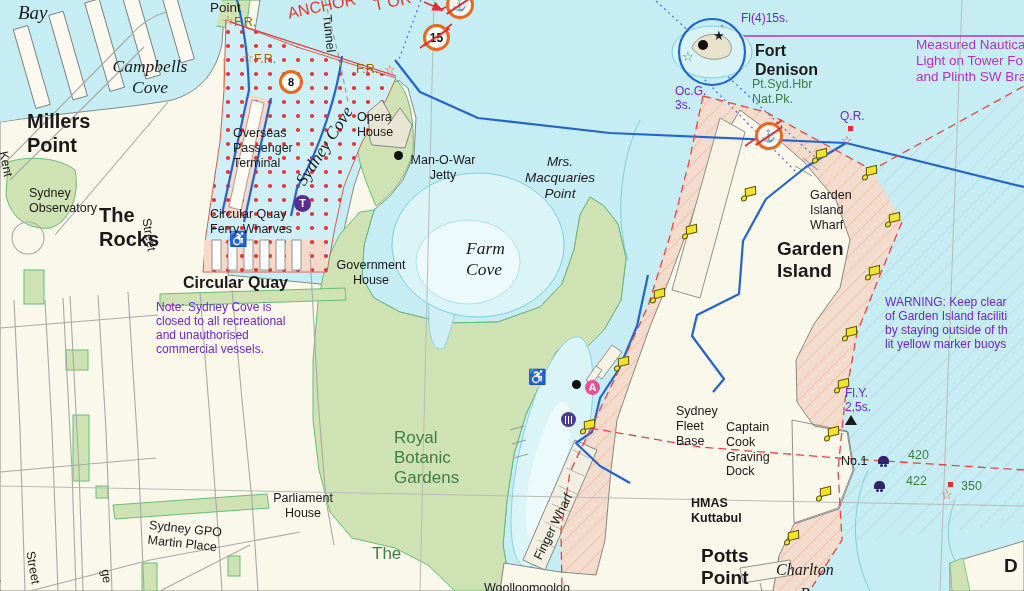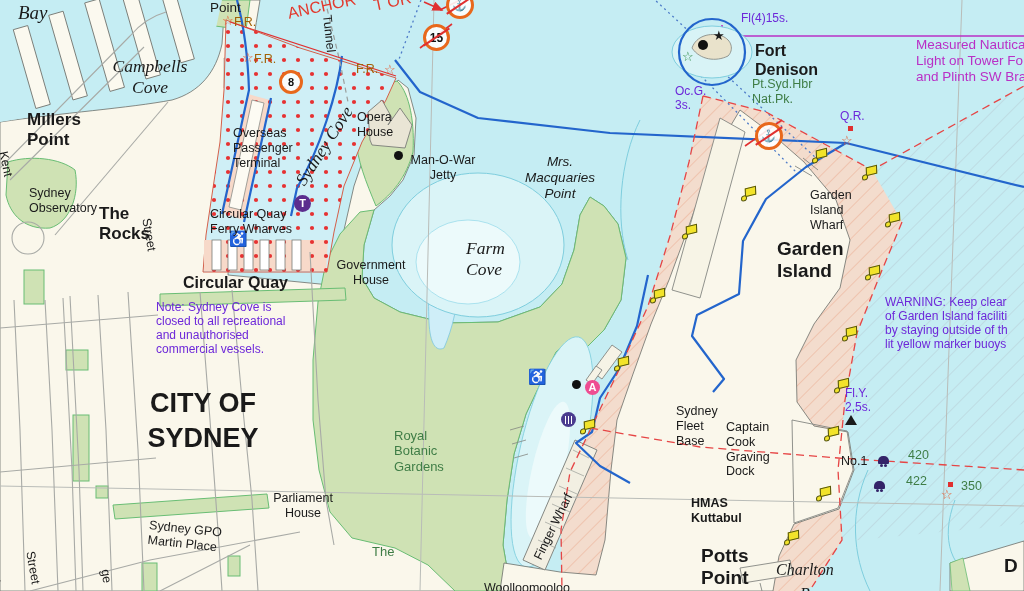--- a/index.html
+++ b/index.html
@@ -2,29 +2,29 @@
 <html><head>
 <meta charset="utf-8">
 <style>
   html,body{margin:0;padding:0;background:#e8e8e8;font-family:"Liberation Sans",sans-serif}
   #stage{position:relative;width:1024px;height:591px;overflow:hidden;background:#c5edf3}
   #stage svg{position:absolute;left:0;top:0}
   #labels,#symbols{position:absolute;left:0;top:0;width:100%;height:100%;pointer-events:none}
   .lbl{position:absolute;white-space:pre;line-height:1.18;color:#1a1a1a;transform-origin:0 0;font-family:"Liberation Sans",sans-serif}
   .b28{font-weight:bold;font-size:27px;line-height:1.3}
   .b19{font-weight:bold;font-size:19px}
-  .b18{font-weight:bold;font-size:17px}
+  .b18{font-weight:bold;font-size:20px}
   .b17{font-weight:bold;font-size:16px}
   .p14{font-size:13.5px}
   .p13{font-size:12.5px}
   .red16{font-size:16px;color:#e23a2e}
   .red14{font-size:12px;color:#6d28d9}
   .red13{font-size:12.5px;color:#a16207}
   .grn13{font-size:12.5px;color:#3f7d46}
-  .grn14{font-size:13px;color:#3f7d46}
+  .grn14{font-size:17px;color:#3f7d46}
   .mag14{font-size:13.5px;color:#b92fc6}
   .ser20{font-family:"Liberation Serif",serif;font-style:italic;font-size:19px}
   .ser19{font-family:"Liberation Serif",serif;font-style:italic;font-size:17.5px}
   .ser17{font-family:"Liberation Serif",serif;font-style:italic;font-size:16px}
   .it14{font-style:italic;font-size:13.5px}
   .ctr{text-align:center}
   .sym{position:absolute;line-height:1}
   .star{font-size:13px}
   .dotb{background:#111;border-radius:50%}
   .sqr{width:5px;height:5px;background:#e03030}
@@ -308,22 +308,20 @@
       <div class="lbl b18" style="left: 99px; top: 204px;">The
 Rocks</div>
       <div class="lbl p13" style="left: 153px; top: 217px; transform: rotate(80deg);">Street</div>
       <div class="lbl p13" style="left: 210px; top: 207px;">Circular Quay
 Ferry Wharves</div>
       <div class="lbl b17" style="left: 183px; top: 274px;">Circular Quay</div>
       <div class="lbl red14" style="left: 156px; top: 300px;">Note: Sydney Cove is
 closed to all recreational
 and unauthorised
 commercial vessels.</div>
-      <div class="lbl b28 ctr" style="left: 203px; top: 386px; transform: translateX(-50%);">CITY OF
-SYDNEY</div>
       <div class="lbl p13" style="left: 357px; top: 110px;">Opera
 House</div>
       <div class="lbl p13 ctr" style="left: 443px; top: 153px; transform: translateX(-50%);">Man-O-War
 Jetty</div>
       <div class="lbl it14 ctr" style="left: 560px; top: 154px; transform: translateX(-50%);">Mrs.
 Macquaries
 Point</div>
       <div class="lbl ser19" style="left: 466px; top: 238px;">Farm
 Cove</div>
       <div class="lbl p13 ctr" style="left: 371px; top: 258px; transform: translateX(-50%);">Government

